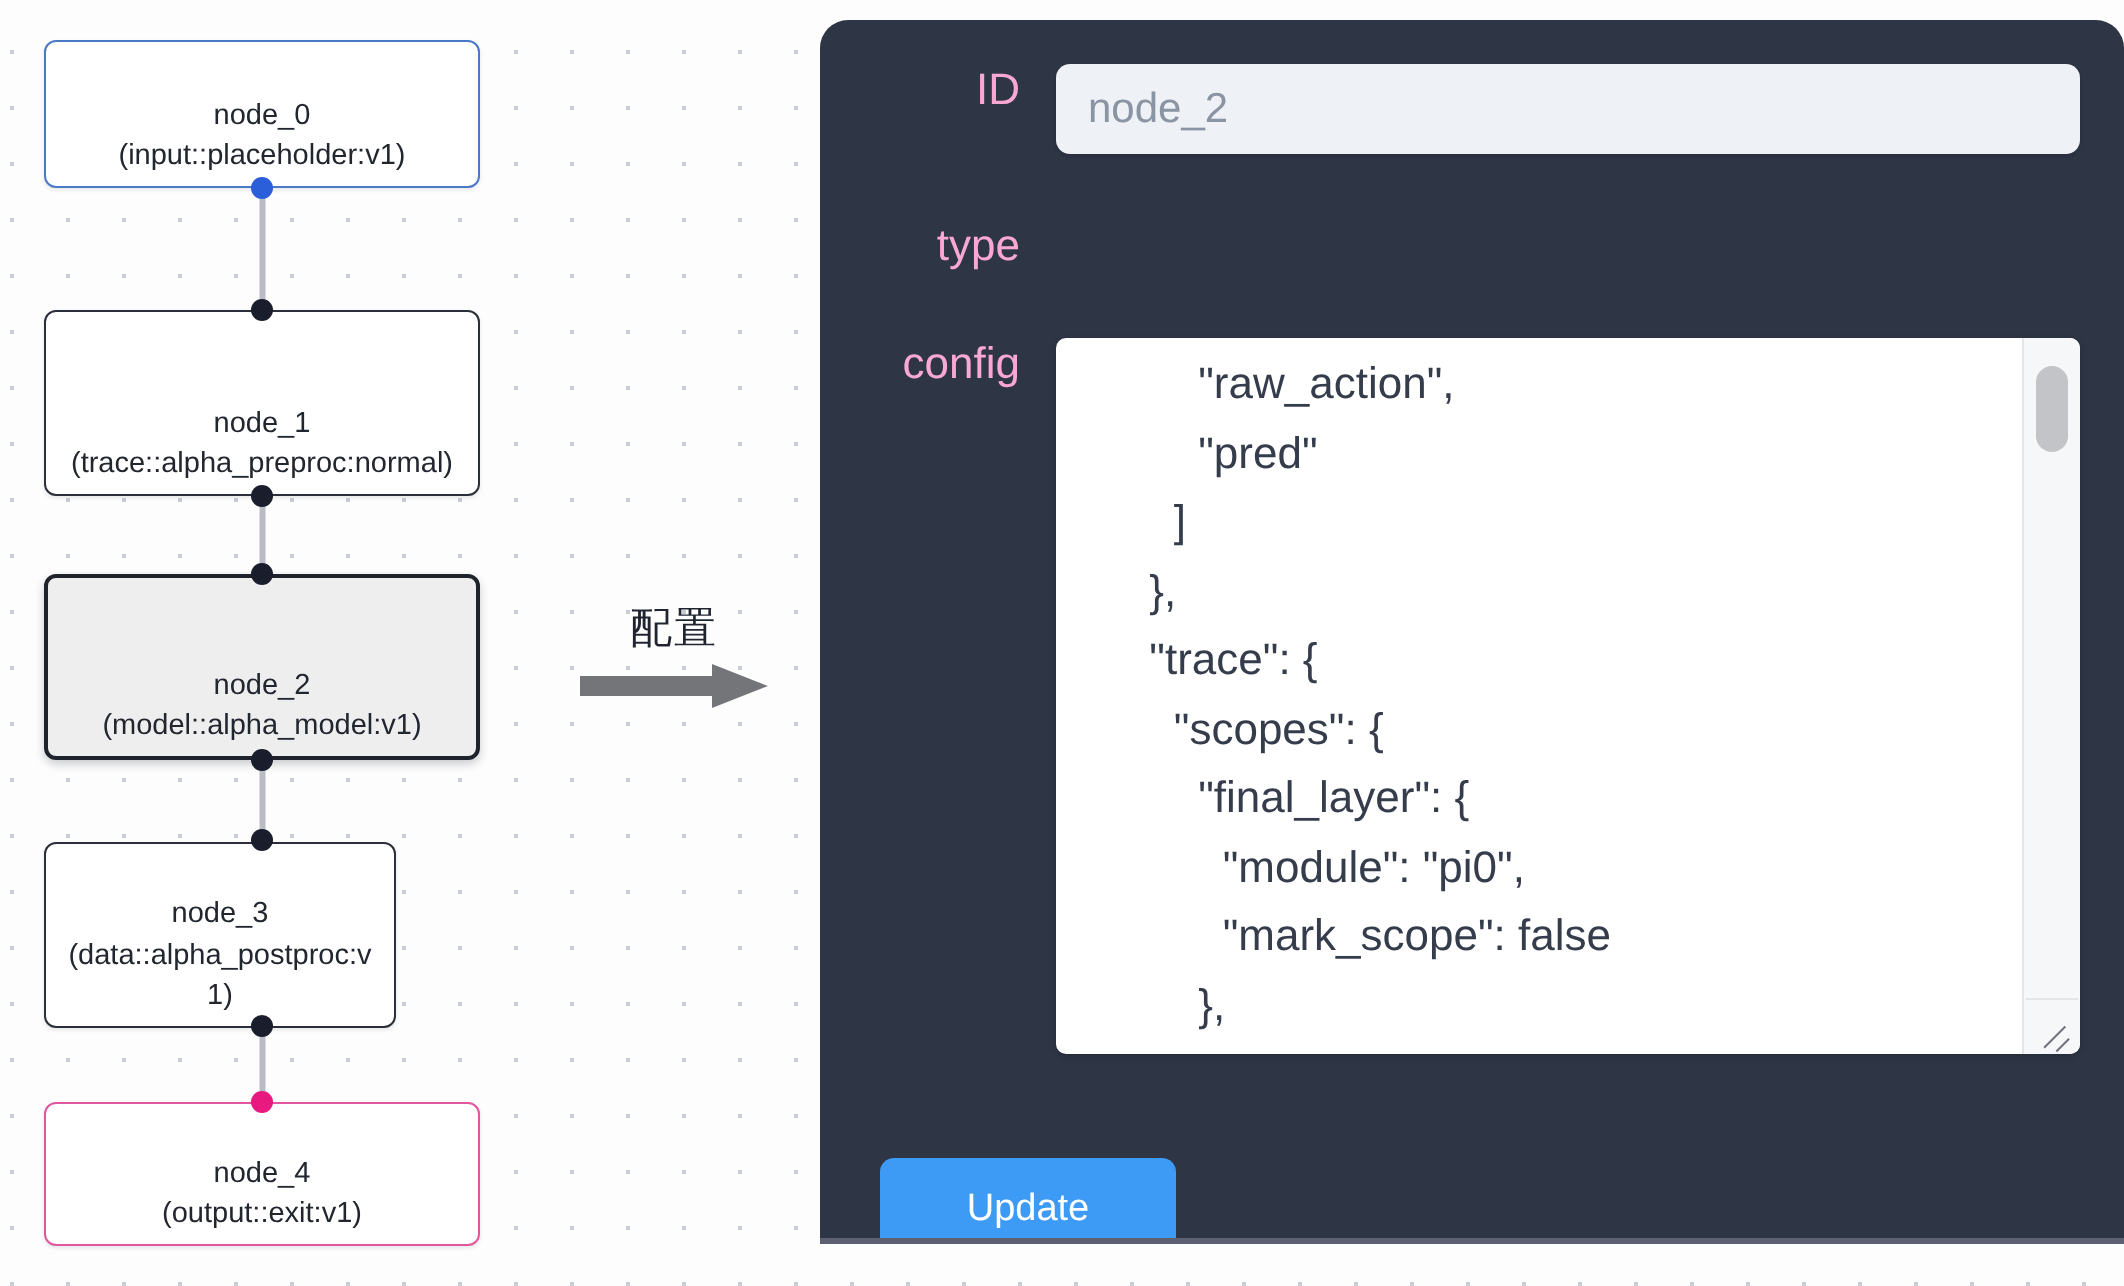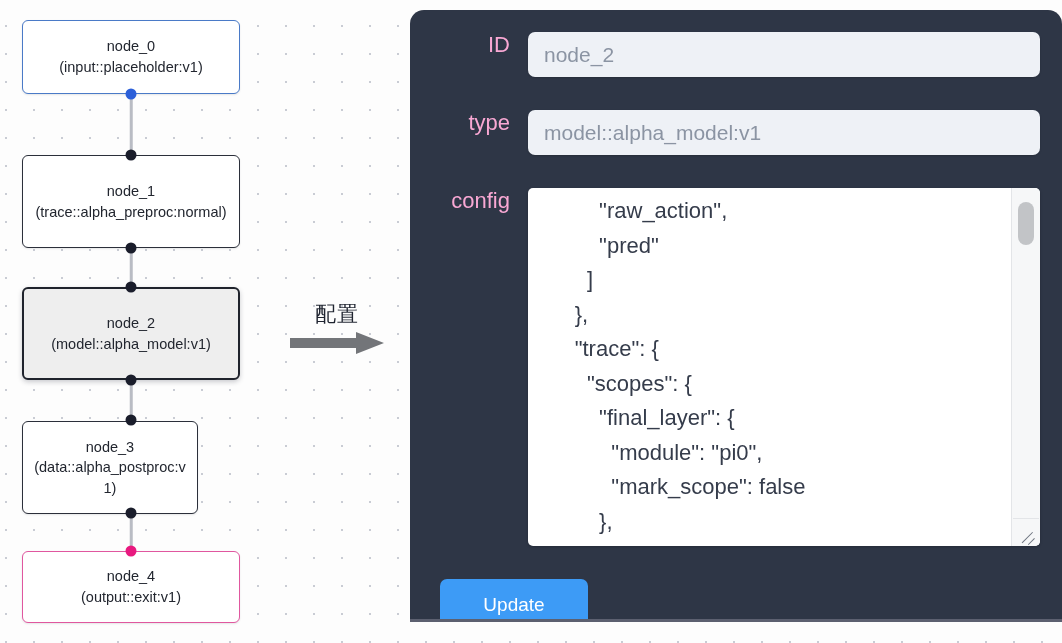--- a/index.html
+++ b/index.html
@@ -29,21 +29,21 @@
   
   .node {
     position: absolute;
     box-sizing: border-box;
     background: #ffffff;
     border: 1.5px solid #2b2f3a;
     border-radius: 6px;
     display: flex;
     flex-direction: column;
     align-items: center;
-    justify-content: center;
+    justify-content: flex-end;
     text-align: center;
     font-size: 14.5px;
     line-height: 1.42;
     color: #22262f;
     padding: 4px 8px;
     box-shadow: 0 1px 2px rgba(20,25,40,0.10);
     overflow: hidden;
   }
   .node .nm { white-space: nowrap; }
   .node .ty { word-break: break-all; }
@@ -269,23 +269,20 @@
 
   <div class="field-row" style="margin-top:22px;">
     <div class="field-label">ID</div>
     <div class="field-control">
       <div class="text-input">node_2</div>
     </div>
   </div>
 
   <div class="field-row" style="margin-top:33px;">
     <div class="field-label">type</div>
-    <div class="field-control">
-      <div class="text-input">model::alpha_model:v1</div>
-    </div>
   </div>
 
   <div class="field-row" style="margin-top:33px;">
     <div class="field-label">config</div>
     <div class="field-control">
       <div class="textarea-box">
         <div class="ta-content">          "raw_action",
           "pred"
         ]
       },

